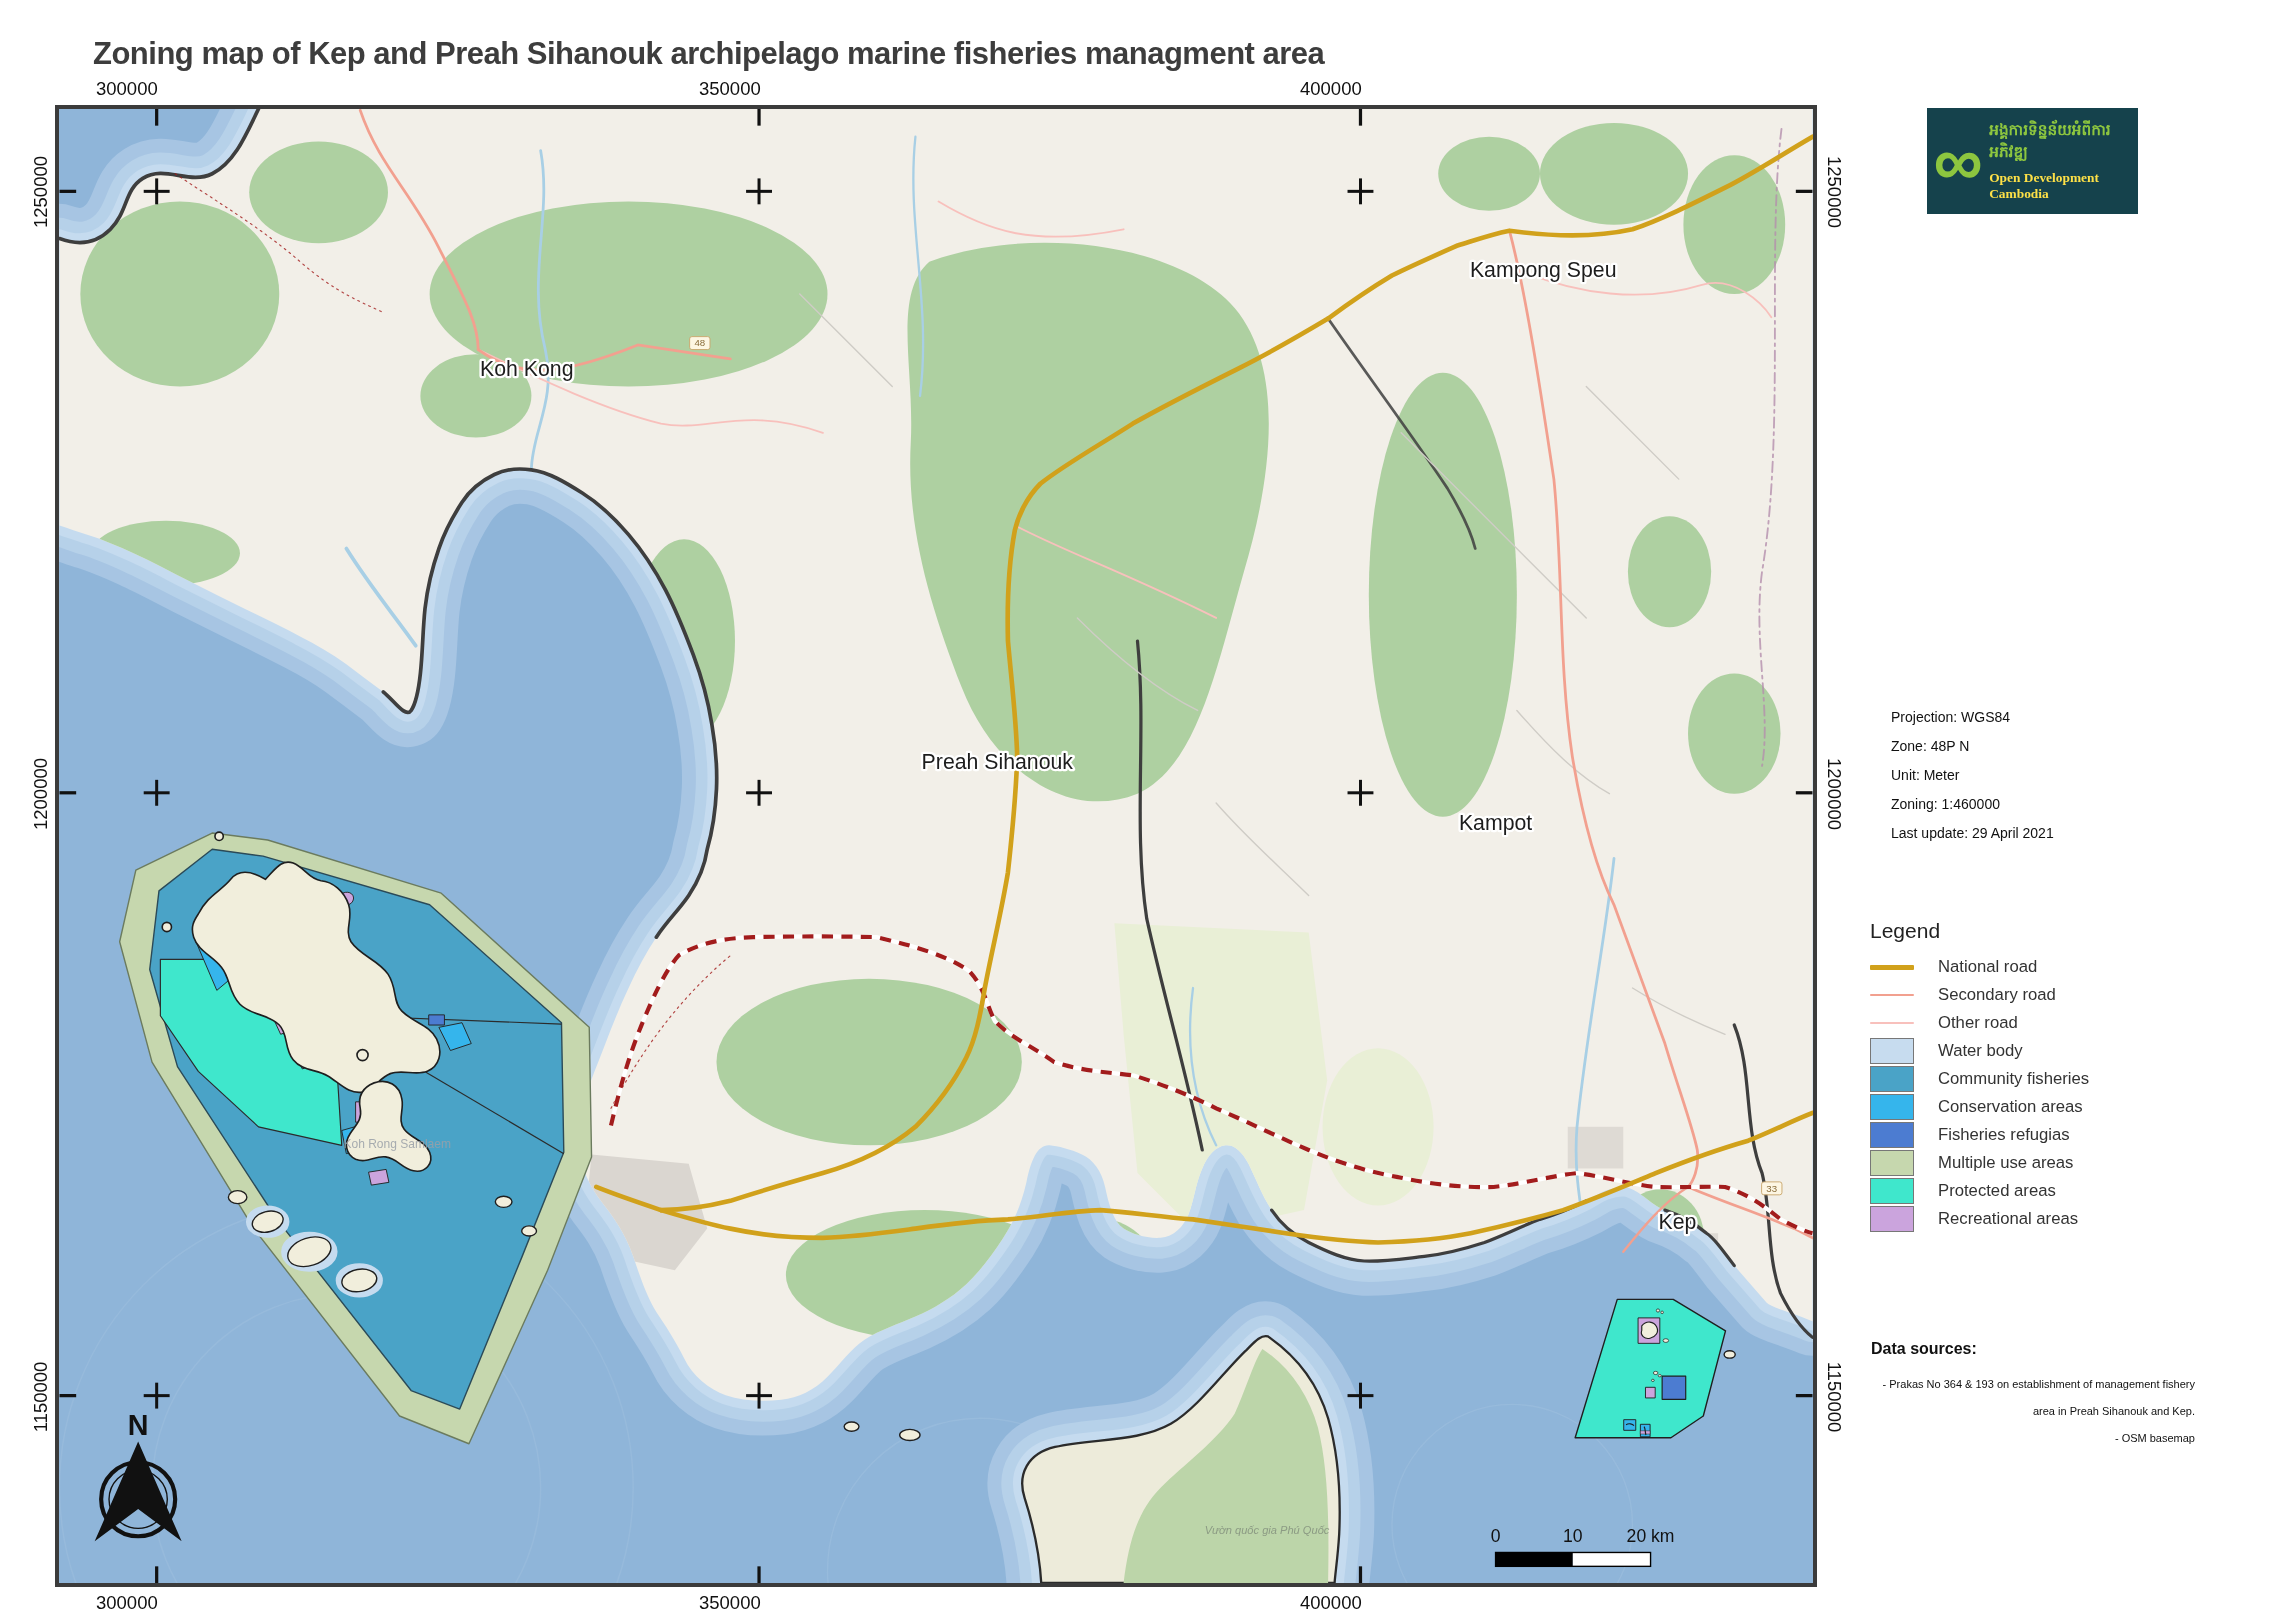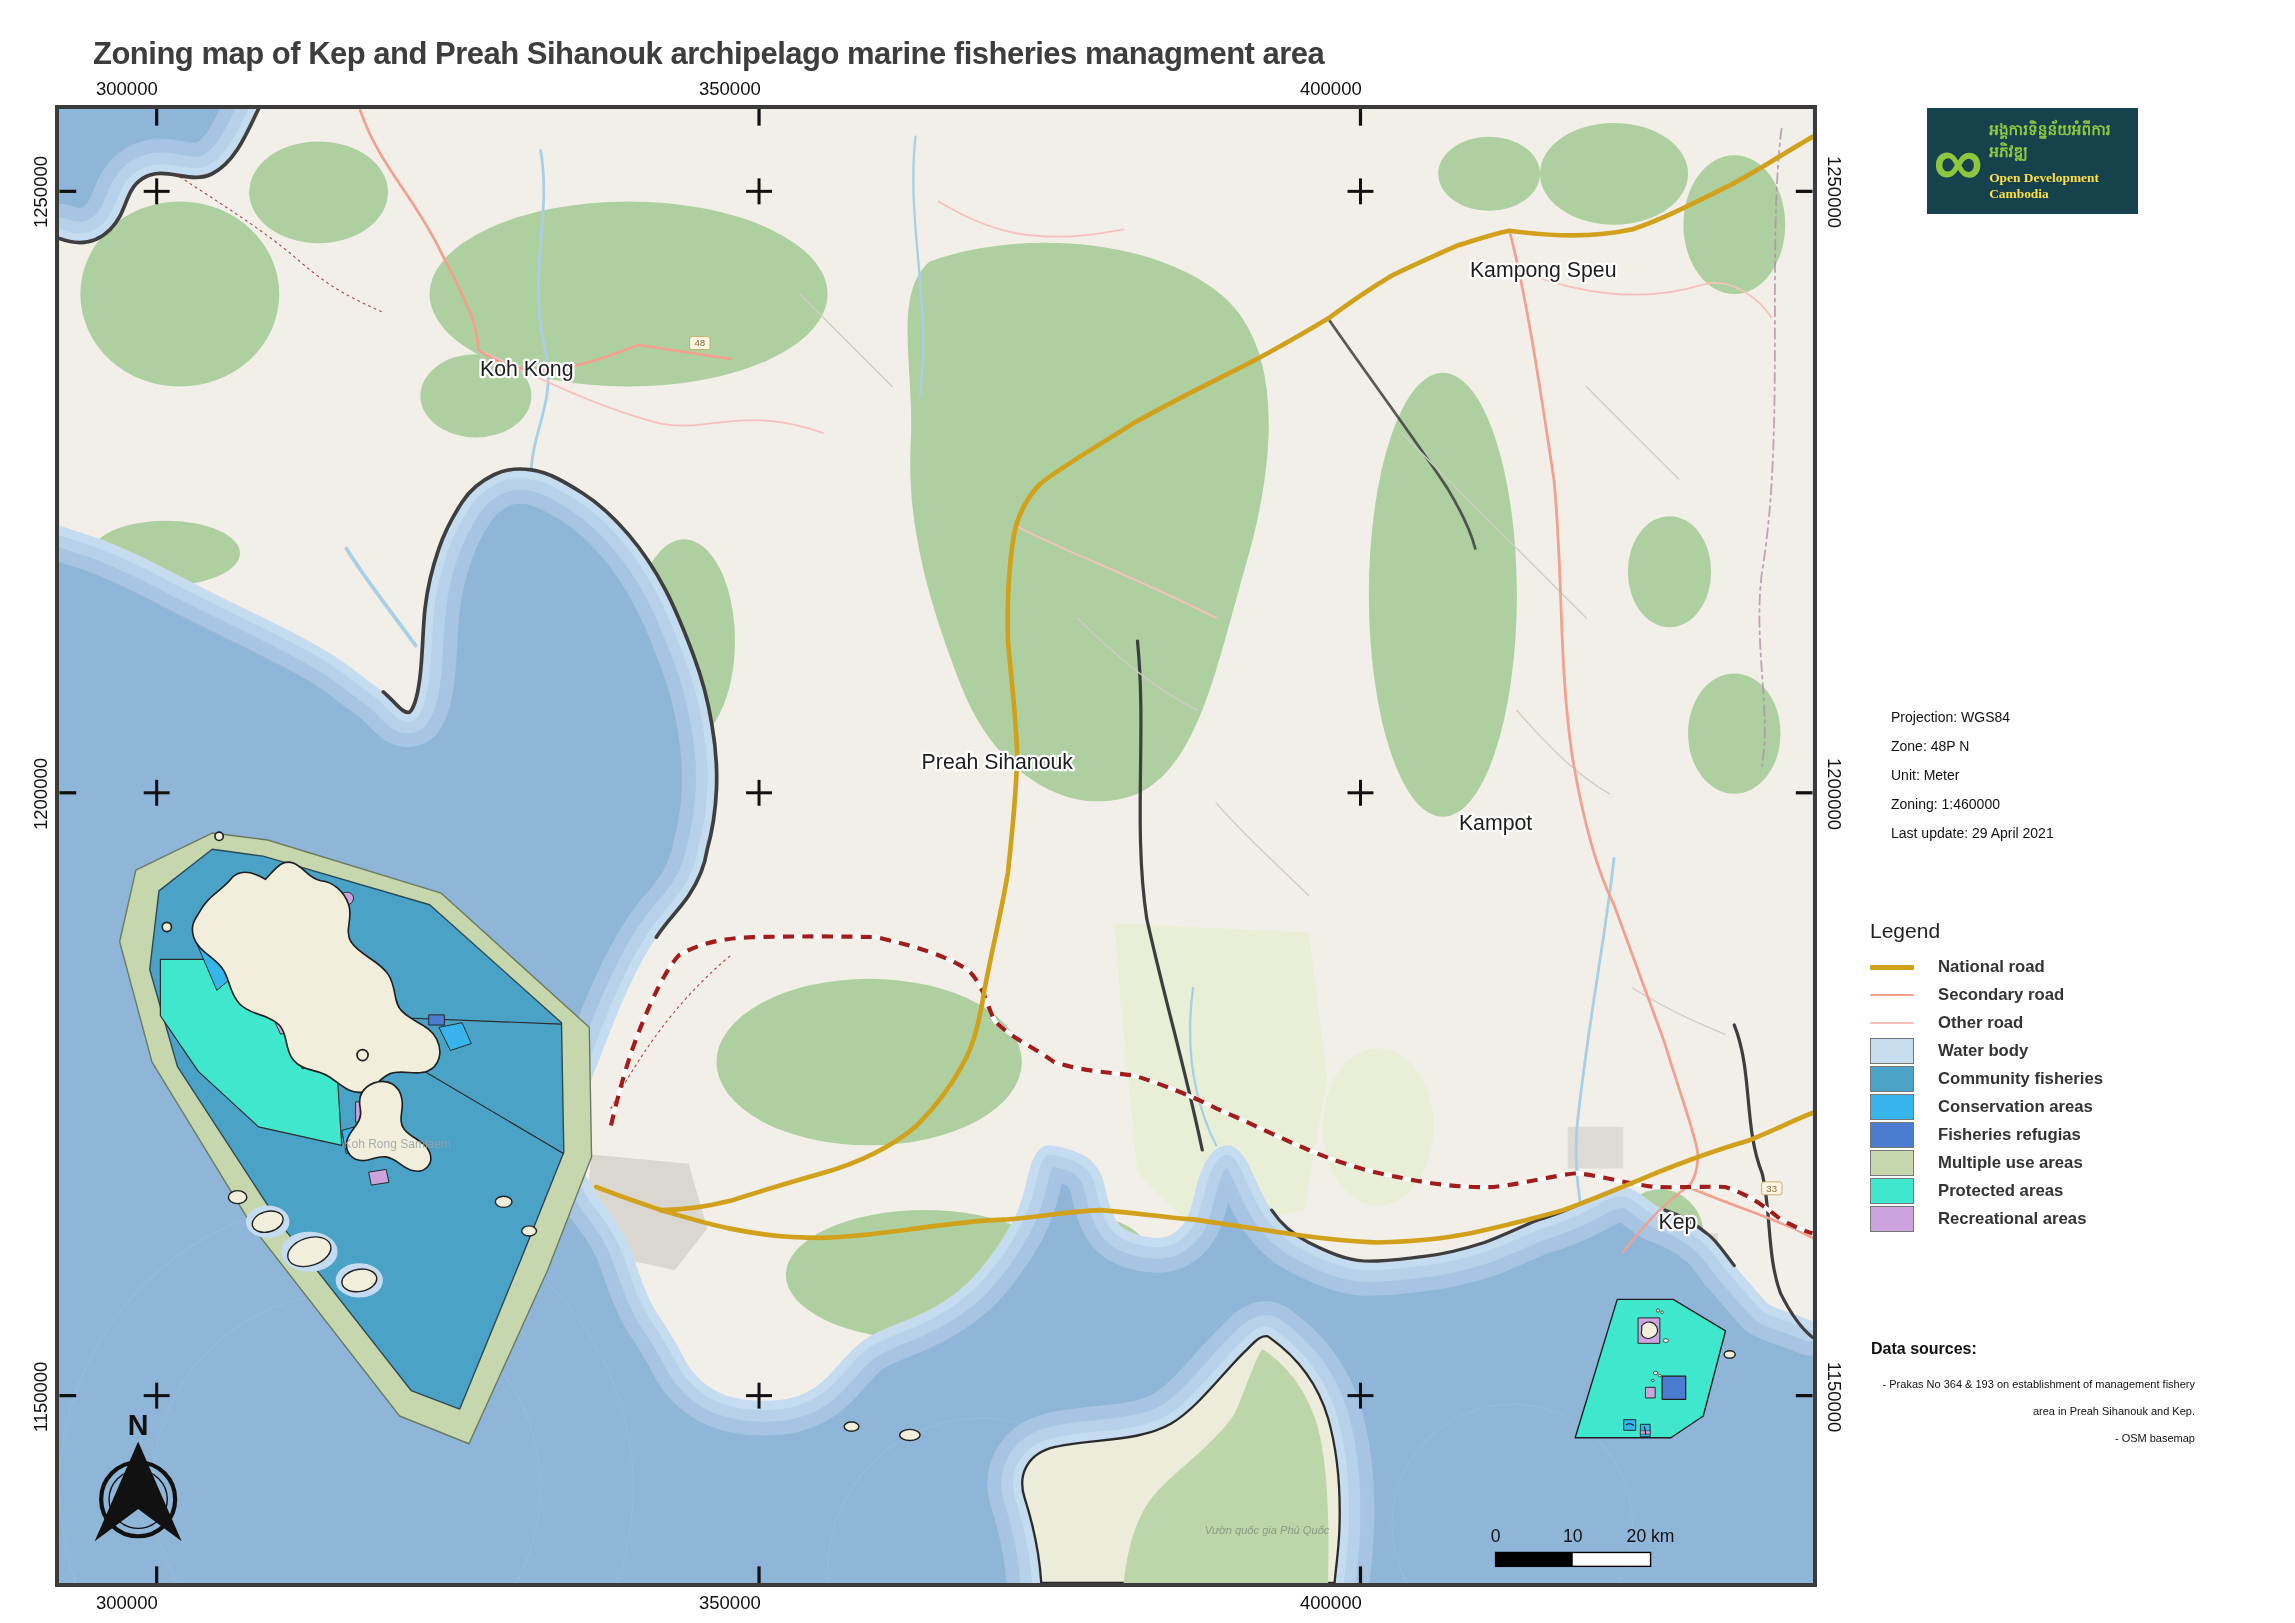--- a/index.html
+++ b/index.html
@@ -30,21 +30,21 @@
   .sw-sec{height:1.9px;background:#F2A08F;}
   .sw-oth{height:1.9px;background:#F8C0BC;}
   .sw-rect{width:44px;height:25.5px;border:0.9px solid #777;box-sizing:border-box;}
   .sw-water{background:#C7DCEF;}
   .sw-comm{background:#4AA3C7;}
   .sw-cons{background:#35B5EC;}
   .sw-refu{background:#4C7CD1;}
   .sw-mult{background:#C6D7AE;}
   .sw-prot{background:#3FE7CC;}
   .sw-recr{background:#CBA4DD;}
-  .legend-label{font-size:16.7px;color:#333;font-weight:bold;}
+  .legend-label{font-size:16.7px;color:#333;}
   .sources{position:absolute;left:1871px;top:1340px;width:324px;color:#111;}
   .sources-h{font-size:16px;font-weight:bold;margin-bottom:13px;}
   .sources-line{font-size:11px;line-height:27px;text-align:right;}
 </style>
 </head>
 <body>
 
 <div class="page">
 
   <div class="map-title">Zoning map of Kep and Preah Sihanouk archipelago marine fisheries managment area</div>

